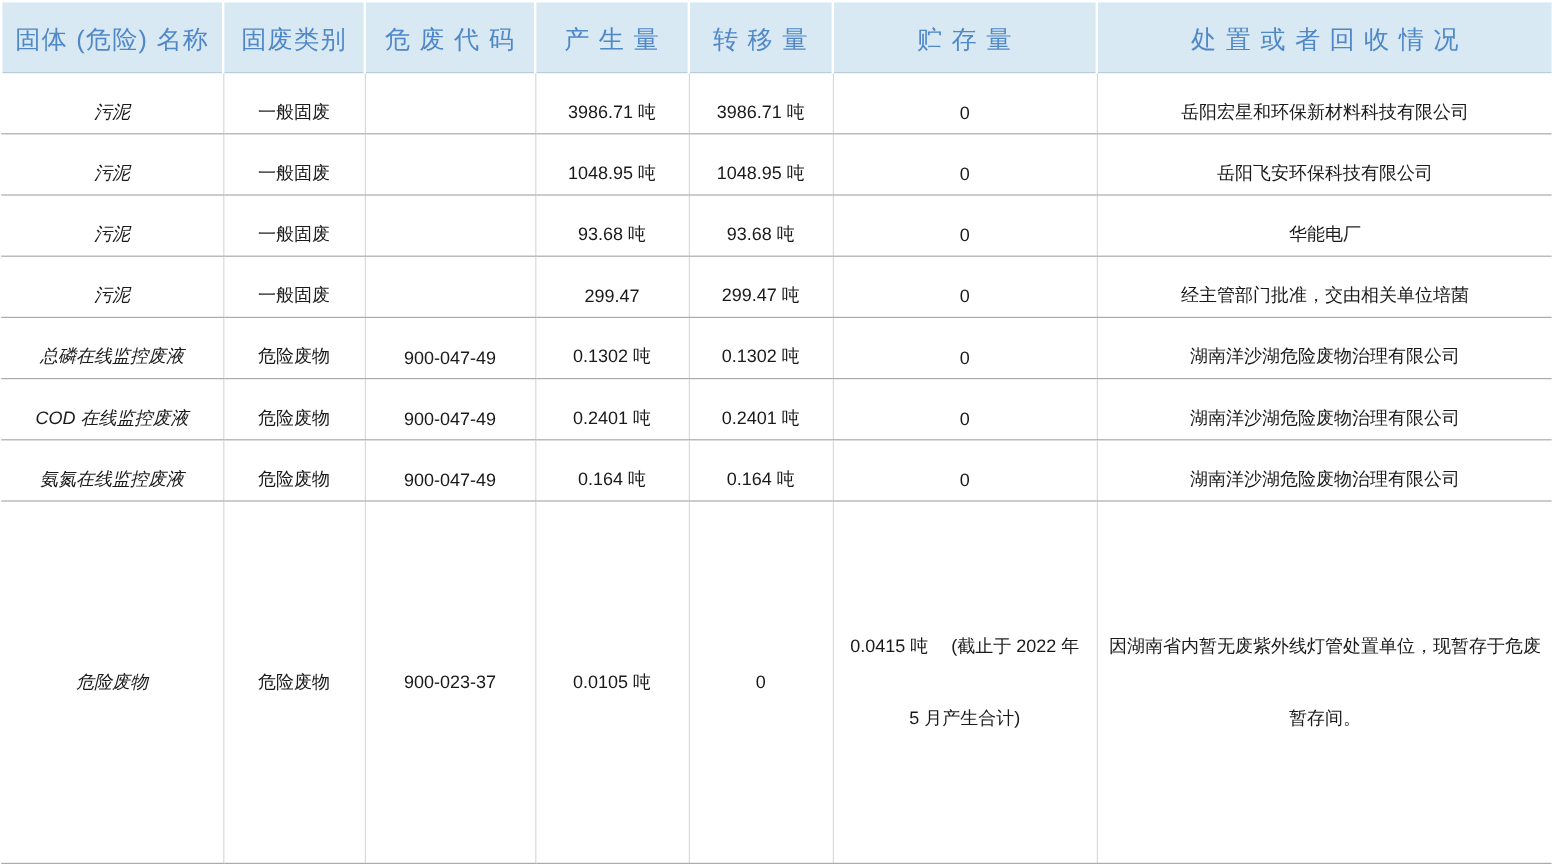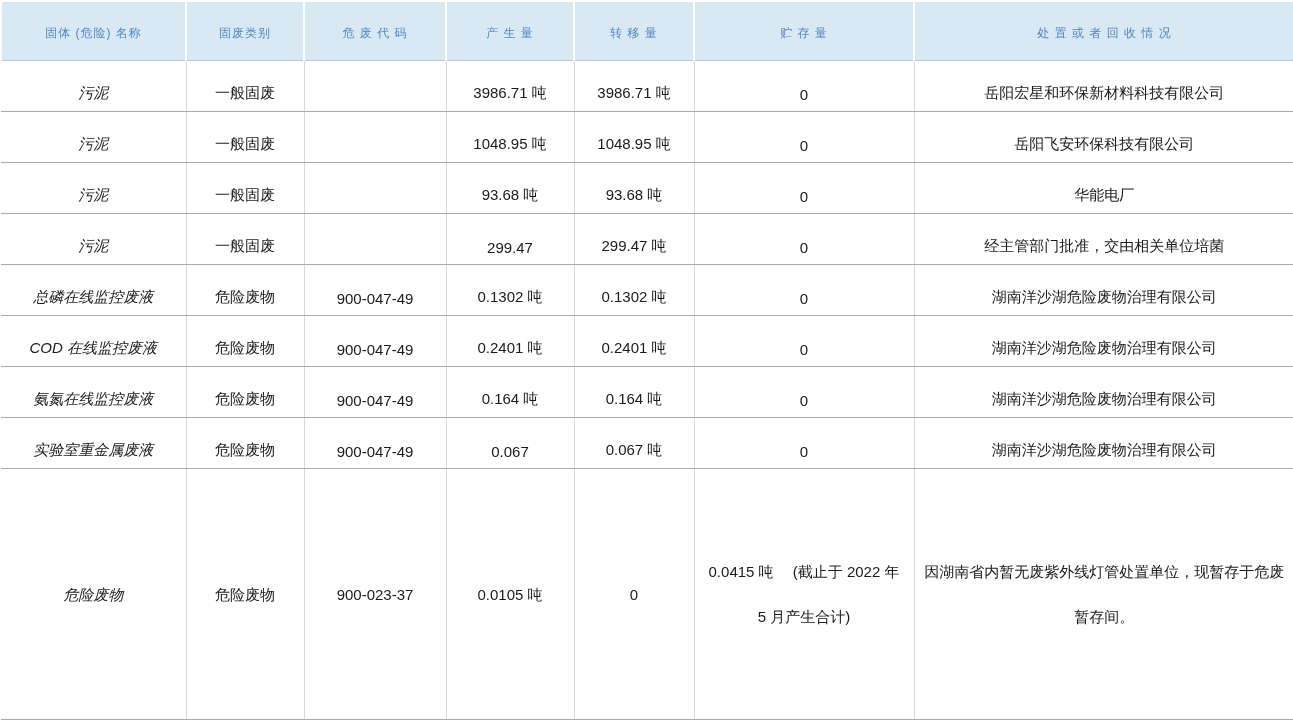--- a/index.html
+++ b/index.html
@@ -15,21 +15,21 @@
     border-collapse: collapse;
     table-layout: fixed;
     width: 1293px;
     height: 720px;
     background: #ffffff;
   }
   
   thead th {
     background: #d8e9f3;
     color: #5088c7;
-    font-size: 12px;
+    font-size: 21px;
     font-weight: normal;
     letter-spacing: 1px;
     vertical-align: middle;
     height: 54px;
     padding: 4px 2px 0 2px;
     border-right: 2px solid #ffffff;
     border-top: 2px solid #ffffff;
     border-bottom: 1px solid #b9cdd9;
     white-space: nowrap;
     overflow: hidden;
@@ -51,21 +51,21 @@
   }
   tbody tr { height: 51px; }
   tbody tr:first-child td { border-top: none; }
   tbody td:first-child { border-left: none; font-style: italic; }
   tbody td:last-child { border-right: none; }
   tbody tr:last-child td { border-bottom: 1px solid #ababab; }
   
   tbody tr.tall { height: auto; }
   tbody tr.tall td {
     vertical-align: middle;
-    line-height: 45px;
+    line-height: 60px;
     white-space: pre-line;
     padding: 0 0;
   }
 </style>
 </head>
 <body>
 
 <table class="waste-table">
   <colgroup>
     <col style="width:185px">
@@ -144,29 +144,20 @@
       </tr>
       <tr>
         <td>氨氮在线监控废液</td>
         <td>危险废物</td>
         <td>900-047-49</td>
         <td>0.164 吨</td>
         <td>0.164 吨</td>
         <td>0</td>
         <td>湖南洋沙湖危险废物治理有限公司</td>
       </tr>
-      <tr>
-        <td>实验室重金属废液</td>
-        <td>危险废物</td>
-        <td>900-047-49</td>
-        <td>0.067</td>
-        <td>0.067 吨</td>
-        <td>0</td>
-        <td>湖南洋沙湖危险废物治理有限公司</td>
-      </tr>
       <tr class="tall">
         <td>危险废物</td>
         <td>危险废物</td>
         <td>900-023-37</td>
         <td>0.0105 吨</td>
         <td>0</td>
         <td>0.0415 吨　 (截止于 2022 年
 5 月产生合计)</td>
         <td>因湖南省内暂无废紫外线灯管处置单位，现暂存于危废
 暂存间。</td>

